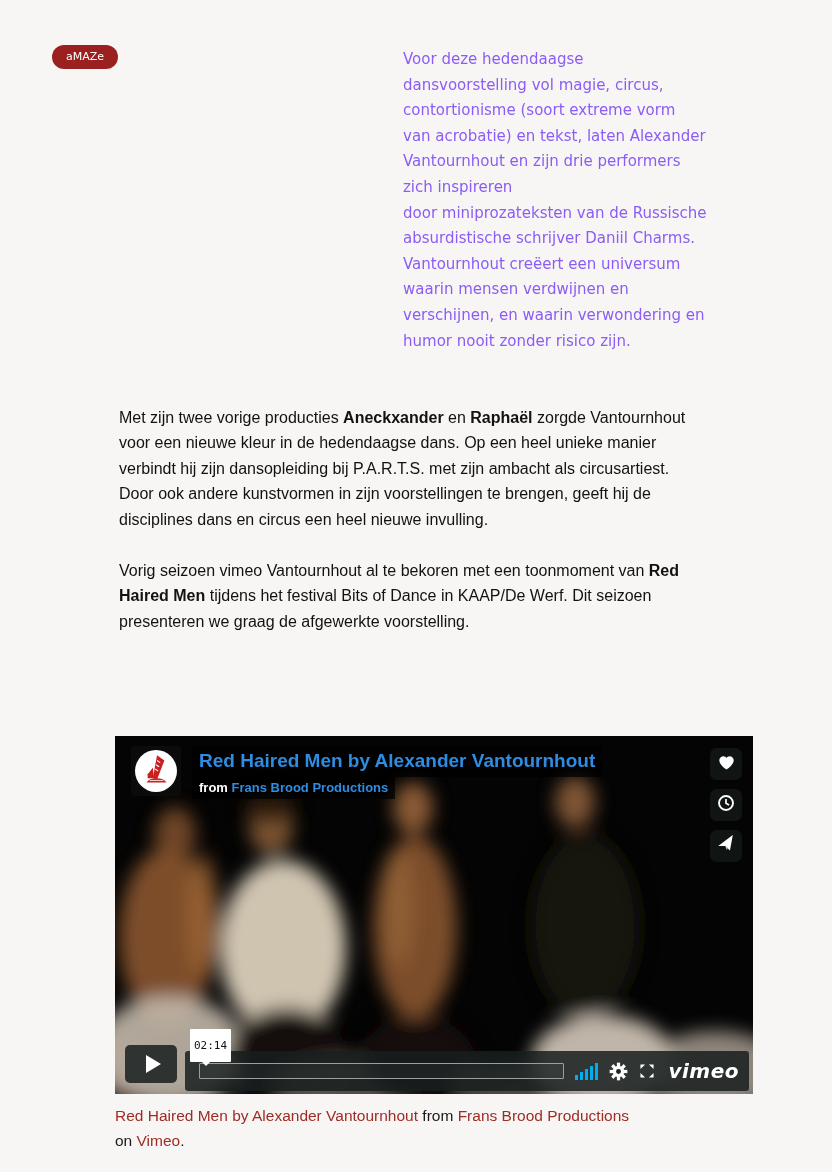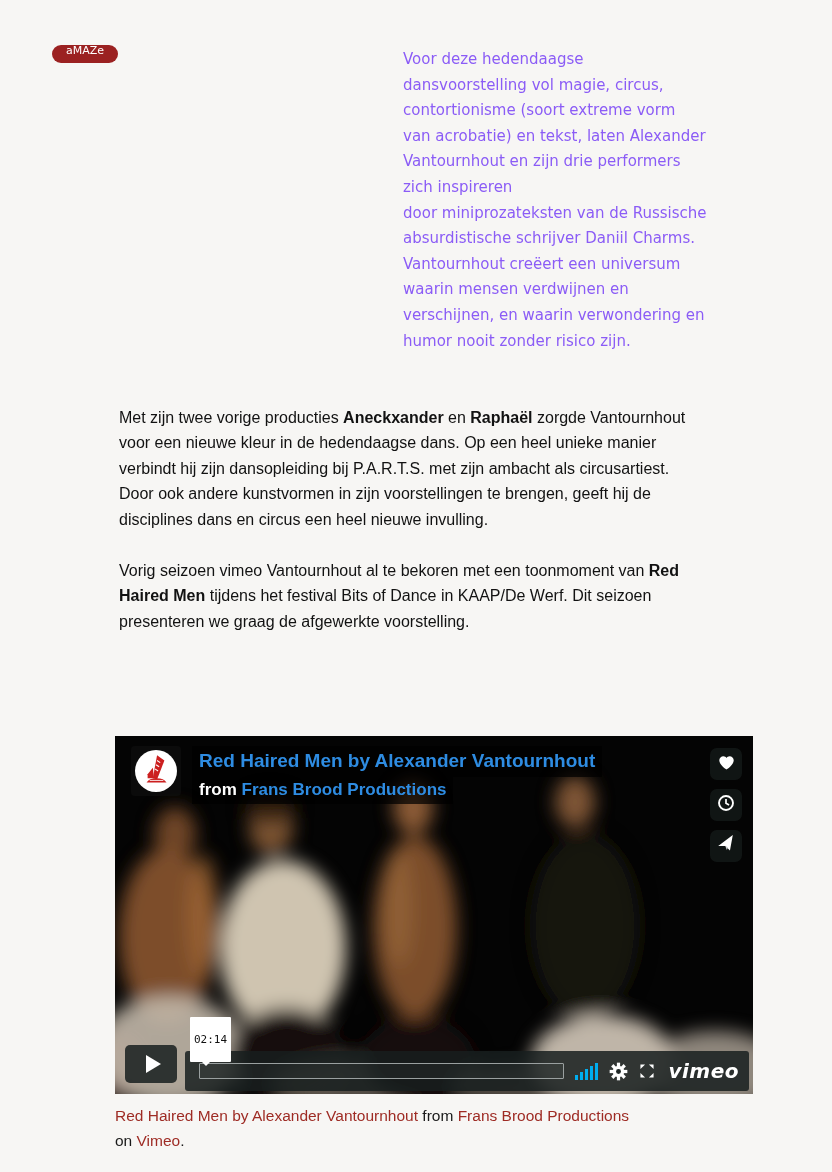--- a/index.html
+++ b/index.html
@@ -11,21 +11,21 @@
   }
   *{box-sizing:border-box;margin:0;padding:0}
   html,body{background:#f7f6f4}
   body{font-family:"Liberation Sans",sans-serif;color:#141414}
   .page{position:relative;width:832px;height:1172px;background:#f7f6f4;overflow:hidden}
 
   
   .badge{position:absolute;left:52px;top:45px;display:inline-block;
     background:var(--accent-red,#9b2121);color:#fff;
     font-family:"DejaVu Sans",sans-serif;font-size:11px;line-height:1;
-    padding:0 14px 7px;border-radius:13px;cursor:pointer}
+    padding:6px 14px 7px;border-radius:13px;cursor:pointer}
 
   
   .headline{position:absolute;left:53px;top:112px;width:278px;
     font-family:"DejaVu Sans",sans-serif;font-weight:bold;
     font-size:21px;line-height:25.6px;color:#0b0b0b;letter-spacing:0}
 
   
   .intro{position:absolute;left:403px;top:47px;width:304px;
     font-family:"DejaVu Sans",sans-serif;font-size:15px;line-height:25.6px;color:#8b5cf6}
 
@@ -43,40 +43,40 @@
 
   .v-head{position:absolute;top:10px;left:16px;right:66px;display:flex;gap:11px;align-items:flex-start}
   .avatar-tile{width:50px;height:50px;border-radius:4px;background:rgba(18,18,18,.55);
     display:flex;align-items:center;justify-content:center;flex:0 0 auto;cursor:pointer}
   .avatar{width:42px;height:42px;border-radius:50%;background:#fff;
     display:flex;align-items:center;justify-content:center;overflow:hidden}
   .v-titles{display:flex;flex-direction:column;align-items:flex-start}
   .v-title{background:rgba(0,0,0,.72);color:var(--vimeo-blue,#2e8ce2);
     font-weight:bold;font-size:19px;line-height:1.15;padding:4px 7px 5px;cursor:pointer;text-decoration:none;
     white-space:nowrap}
-  .v-byline{background:rgba(0,0,0,.72);color:#fff;font-weight:bold;font-size:17px;
+  .v-byline{background:rgba(0,0,0,.72);color:#fff;font-weight:bold;font-size:13px;
     line-height:1.2;padding:3px 7px 4px;white-space:nowrap}
   .v-byline a{color:var(--vimeo-blue,#2e8ce2);text-decoration:none;cursor:pointer}
 
   .v-actions{position:absolute;top:12px;right:11px;display:flex;flex-direction:column;gap:9px}
   .v-btn{width:32px;height:32px;border-radius:7px;background:rgba(20,27,26,.78);
     display:flex;align-items:center;justify-content:center;cursor:pointer}
 
   .play-btn{position:absolute;left:10px;bottom:11px;width:52px;height:38px;border-radius:5px;
     background:rgba(24,31,30,.85);display:flex;align-items:center;justify-content:center;cursor:pointer}
   .play-tri{width:0;height:0;border-left:15px solid #fff;border-top:9px solid transparent;
     border-bottom:9px solid transparent;margin-left:4px}
 
   .ctrl-strip{position:absolute;left:70px;right:4px;bottom:3px;height:40px;border-radius:3px;
     background:rgba(24,31,30,.85);display:flex;align-items:center;padding:0 10px 0 14px;gap:11px}
   .progress{flex:1;height:16px;border:1px solid #9aa0a0;border-radius:1px;
     background:rgba(255,255,255,.03);cursor:pointer}
   .time-tip{position:absolute;left:75px;bottom:32px;background:#fff;color:#111;
     font-family:"DejaVu Sans Mono",monospace;font-size:11px;line-height:1;
-    padding:17px 4px;border-radius:1px}
+    padding:11px 4px;border-radius:1px}
   .time-tip::after{content:"";position:absolute;left:12px;bottom:-4px;
     border-left:4px solid transparent;border-right:4px solid transparent;border-top:4px solid #fff}
   .vol{display:flex;align-items:flex-end;gap:2px;height:17px;cursor:pointer}
   .vol i{display:block;width:3px;background:var(--volume-blue,#00adef)}
   .vol i:nth-child(1){height:5px}.vol i:nth-child(2){height:8px}
   .vol i:nth-child(3){height:11px}.vol i:nth-child(4){height:14px}.vol i:nth-child(5){height:17px}
   .icon-btn{display:flex;align-items:center;justify-content:center;cursor:pointer}
   .vimeo-mark{font-family:"DejaVu Sans",sans-serif;font-weight:bold;font-style:italic;
     font-size:20px;color:#fff;letter-spacing:.5px;cursor:pointer;margin-left:2px}
 

